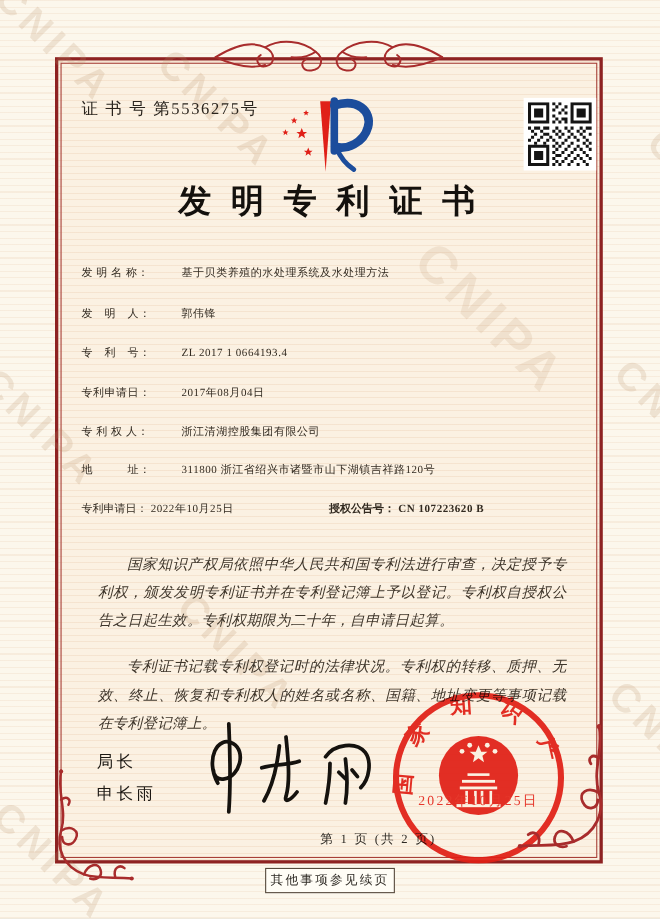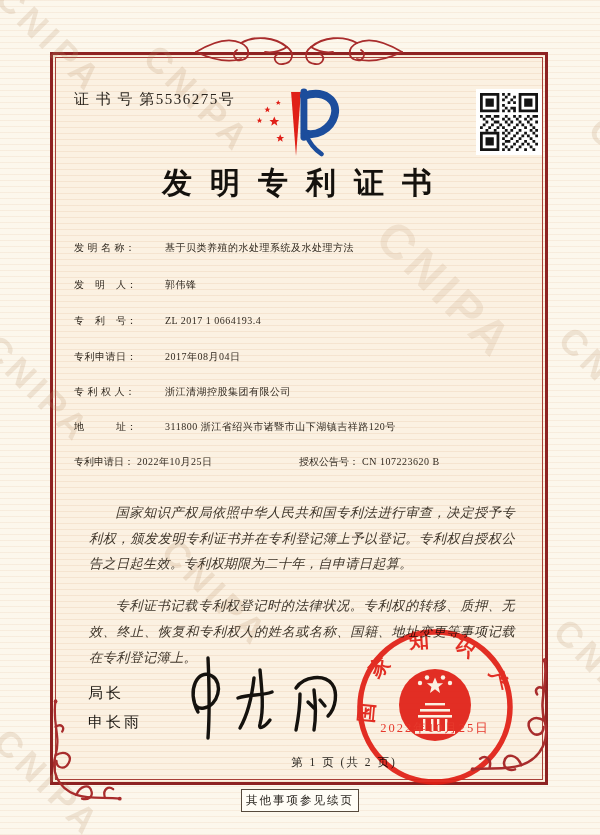--- a/index.html
+++ b/index.html
@@ -31,21 +31,21 @@
   .cert-number{position:absolute;left:74px;top:90px;font-size:15px;letter-spacing:1.5px;color:#2a241d;}
   .logo{position:absolute;left:247px;top:87px;}
   .qr{position:absolute;left:476px;top:89px;background:#fff;padding:4px;}
   .title{
     position:absolute;left:0;top:163px;width:100%;text-align:center;
     font-size:30px;font-weight:700;letter-spacing:18px;padding-left:12px;box-sizing:border-box;color:#14110d;
   }
   .field-row{position:absolute;left:74px;font-size:10px;white-space:nowrap;color:#322a20;}
   .flabel{display:inline-block;min-width:88px;letter-spacing:0.5px;}
   .fvalue{margin-left:3px;letter-spacing:0.5px;}
-  .pair2{position:absolute;left:225px;top:0;}
+  .pair2{position:absolute;left:225px;top:0;font-weight:bold;}
   .paras{
     position:absolute;left:73px;top:484px;width:458px;
     font-size:13.2px;line-height:1.95;font-style:italic;color:#3e352a;text-align:justify;letter-spacing:0.3px;
   }
   .paras p{margin:16px;text-indent:2em;}
   .signer{position:absolute;left:88px;top:678px;font-family:Liberation Sans, sans-serif;
     font-size:15px;letter-spacing:3px;color:#1c1813;line-height:29px;font-weight:500;}
   .signature{position:absolute;left:168px;top:650px;}
   .seal{position:absolute;left:352px;top:624px;z-index:5;mix-blend-mode:multiply;opacity:.93;}
   .page-info{position:absolute;left:0;top:755px;width:100%;text-align:center;font-size:11.5px;letter-spacing:2px;color:#2e2a24;padding-left:44px;}

